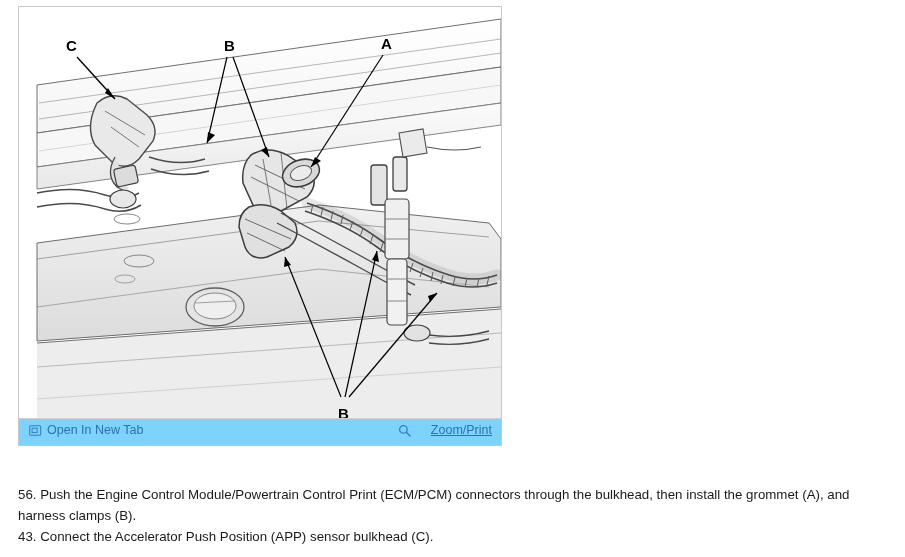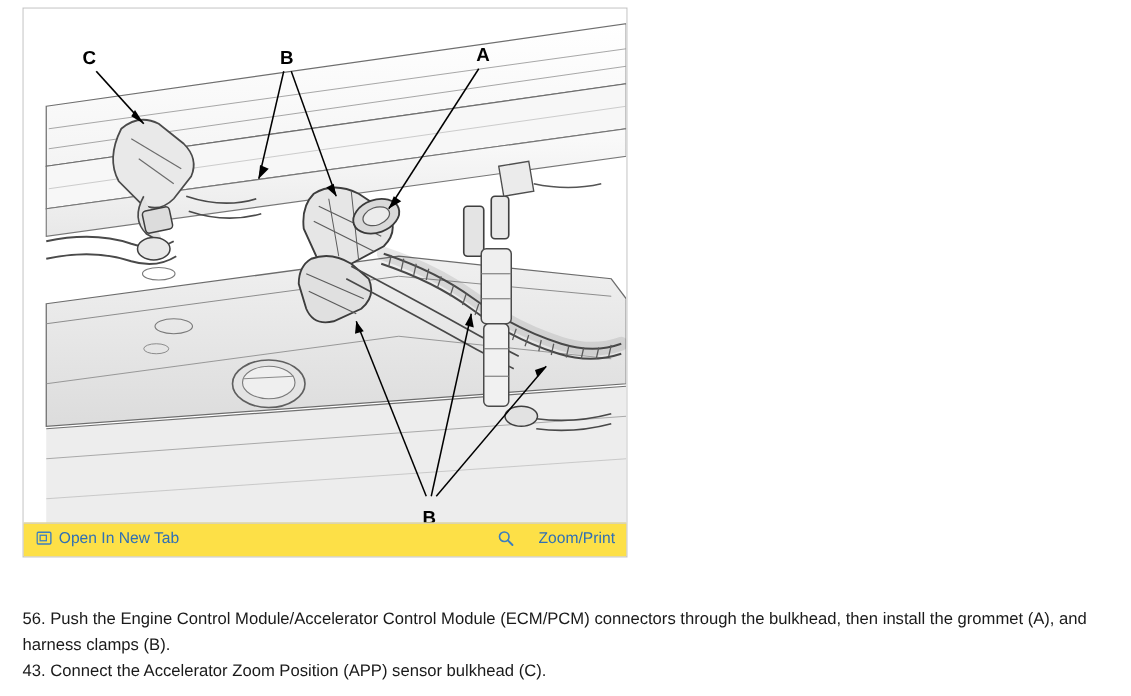--- a/index.html
+++ b/index.html
@@ -44,21 +44,21 @@
     background: #fff;
   }
 
   .figure-toolbar {
     position: absolute;
     left: 0;
     bottom: 0;
     width: 482px;
     height: 27px;
     border-top: 1px solid #d0d0d0;
-    background: #fde047;
+    background: #7dd3fc;
     box-sizing: border-box;
   }
 
   .tool-left {
     position: absolute;
     left: 10px;
     top: 4px;
     display: flex;
     align-items: center;
     gap: 5px;
@@ -69,20 +69,21 @@
   .tool-right {
     position: absolute;
     right: 9px;
     top: 4px;
     display: flex;
     align-items: center;
     gap: 20px;
     font-size: 12.5px;
     color: #2f6fb5;
     cursor: pointer;
+    text-decoration: underline;
   }
   .tool-left .lbl, .tool-right .lbl { color: #2f6fb5; }
 
   .ico {
     display: inline-block;
     width: 13px;
     height: 13px;
     line-height: 13px;
     text-align: center;
     color: #3b7ec0;
@@ -278,22 +279,22 @@
           </svg>
         </span>
         <span class="lbl">Zoom/Print</span>
       </div>
     </div>
   </div>
 
   <div class="caption">
     <div class="line">
       <span>56.</span>
-      <span>Push the Engine Control Module/Accelerator Control Module </span><span class="bold">(ECM/PCM)</span><span> connectors through the bulkhead, then install the grommet (A), and harness clamps (B).</span>
+      <span>Push the Engine Control Module/Powertrain Control Print </span><span class="bold">(ECM/PCM)</span><span> connectors through the bulkhead, then install the grommet (A), and harness clamps (B).</span>
     </div>
     <div class="line">
       <span>43.</span>
-      <span>Connect the Accelerator Zoom Position </span><span class="bold">(APP)</span><span> sensor bulkhead (C).</span>
+      <span>Connect the Accelerator Push Position </span><span class="bold">(APP)</span><span> sensor bulkhead (C).</span>
     </div>
   </div>
 
   <div class="scroll-edge"></div>
 </div>
 
 </body></html>

